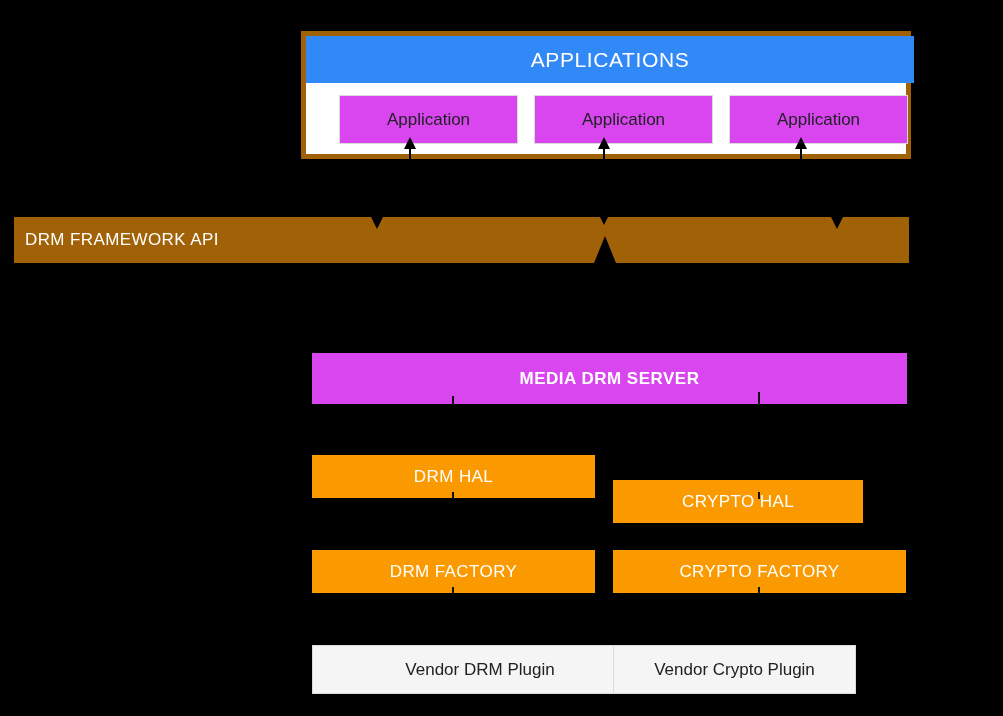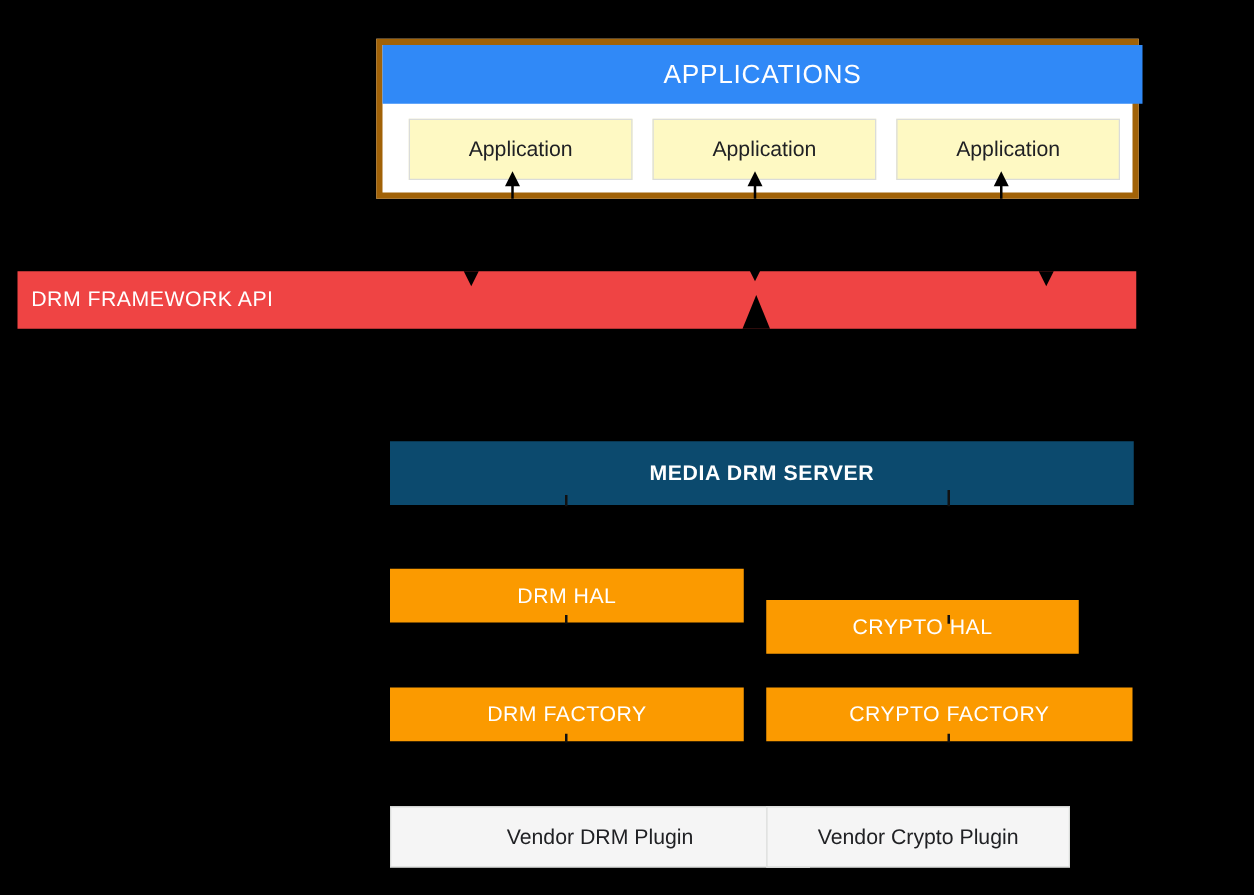--- a/index.html
+++ b/index.html
@@ -48,54 +48,55 @@
     font-weight: 400;
     display: flex;
     align-items: center;
     justify-content: center;
   }
   .app-card {
     position: absolute;
     top: 59px;
     width: 177px;
     height: 47px;
-    background: #fef9c3;
+    background: #d946ef;
     border: 1px solid #dadcda;
     color: #202124;
     font-size: 17px;
     font-weight: 400;
     display: flex;
     align-items: center;
     justify-content: center;
+    margin-left: 12px;
   }
   #app-card-1 { left: 21px; }
   #app-card-2 { left: 216px; }
   #app-card-3 { left: 411px; }
 
   
   #drm-framework-bar {
     left: 14px;
     top: 217px;
     width: 895px;
     height: 46px;
-    background: #ef4444;
+    background: #a16207;
     color: #ffffff;
     font-size: 17px;
     letter-spacing: 0.4px;
     justify-content: flex-start;
     padding-left: 11px;
   }
 
   
   #media-drm-server {
     left: 312px;
     top: 353px;
     width: 595px;
     height: 51px;
-    background: #0c4a6e;
+    background: #d946ef;
     color: #ffffff;
     font-size: 17px;
     letter-spacing: 0.5px;
     font-weight: 700;
   }
 
   
   .orange-box {
     background: #fb9a00;
     color: #ffffff;

